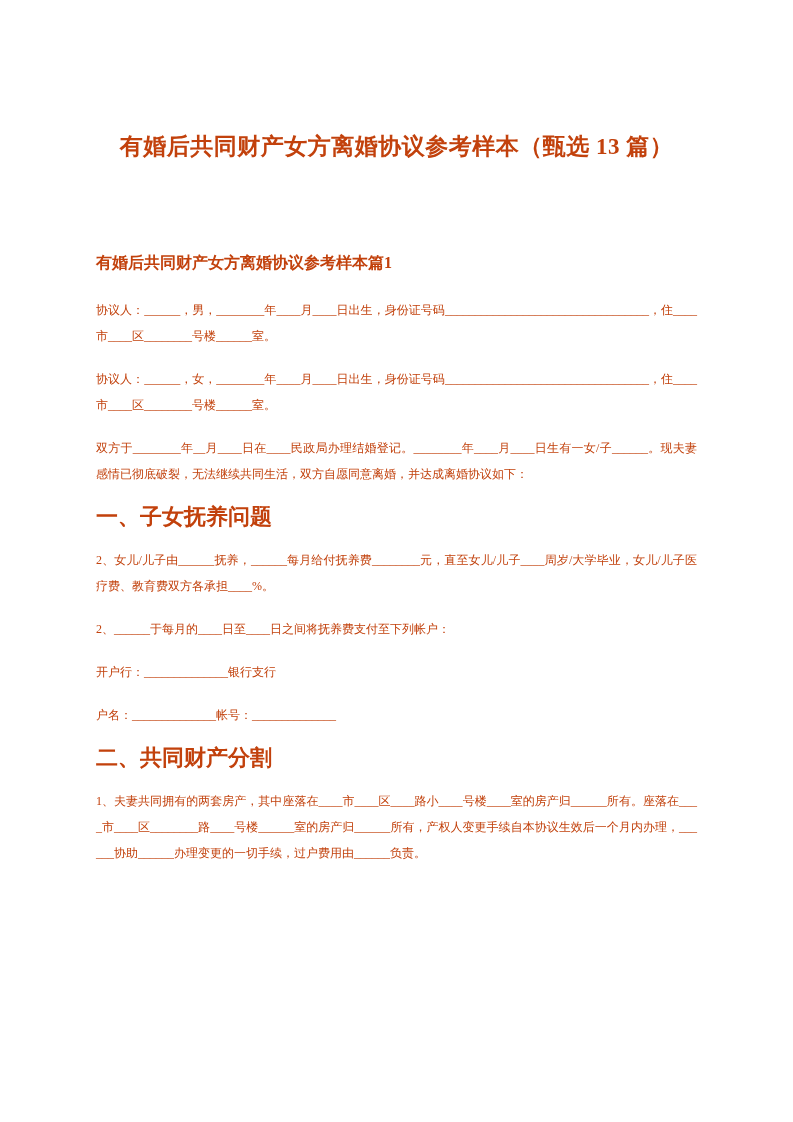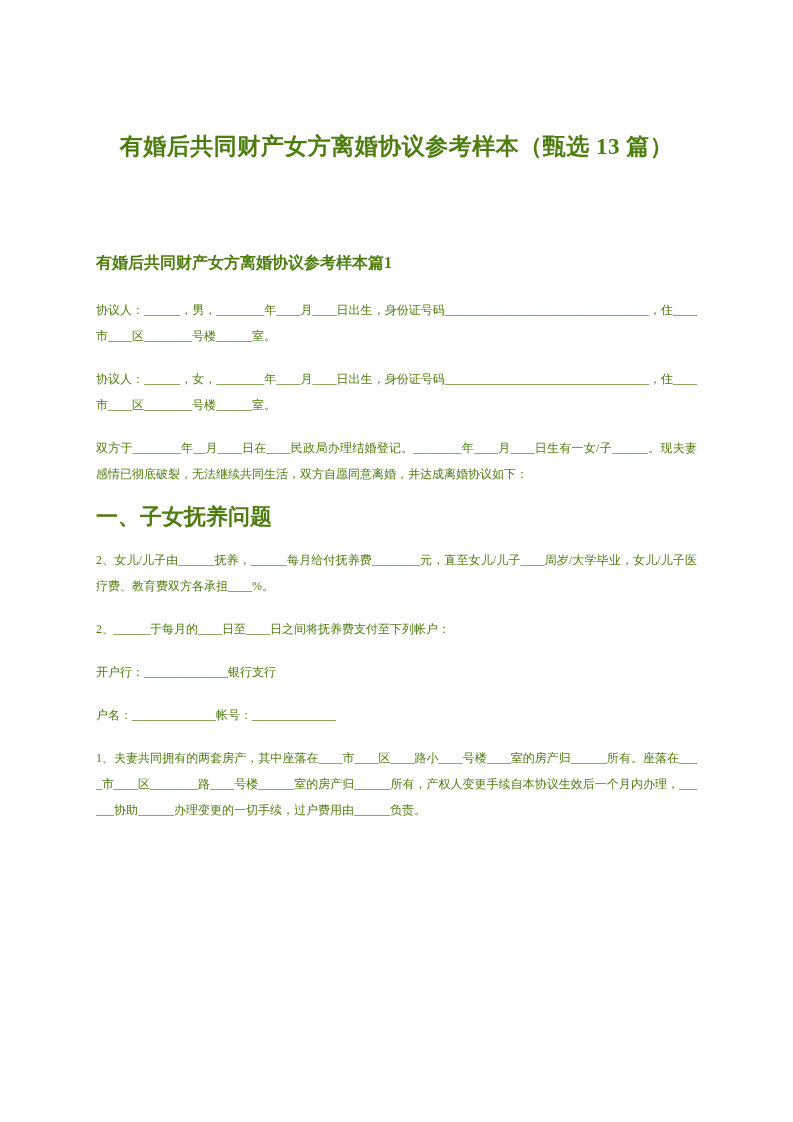--- a/index.html
+++ b/index.html
@@ -5,21 +5,21 @@
   html, body {
     margin: 0;
     padding: 0;
     background: #ffffff;
   }
   .page {
     position: relative;
     width: 793px;
     height: 1122px;
     background: #ffffff;
-    color: #4d7c0f;
+    color: #c2410c;
     font-family: "Liberation Serif", "DejaVu Serif", serif;
     overflow: hidden;
     box-sizing: border-box;
     padding: 130px 96px 0 96px;
   }
   .doc-title {
     font-size: 23px;
     font-weight: bold;
     text-align: center;
     line-height: 34px;
@@ -58,14 +58,15 @@
   <p class="para">协议人：______，男，________年____月____日出生，身份证号码__________________________________，住____市____区________号楼______室。</p>
   <p class="para">协议人：______，女，________年____月____日出生，身份证号码__________________________________，住____市____区________号楼______室。</p>
   <p class="para">双方于________年__月____日在____民政局办理结婚登记。________年____月____日生有一女/子______。现夫妻感情已彻底破裂，无法继续共同生活，双方自愿同意离婚，并达成离婚协议如下：</p>
 
   <h3 class="sec-heading">一、子女抚养问题</h3>
   <p class="para">2、女儿/儿子由______抚养，______每月给付抚养费________元，直至女儿/儿子____周岁/大学毕业，女儿/儿子医疗费、教育费双方各承担____%。</p>
   <p class="para">2、______于每月的____日至____日之间将抚养费支付至下列帐户：</p>
   <p class="para">开户行：______________银行支行</p>
   <p class="para">户名：______________帐号：______________</p>
 
+  <h3 class="sec-heading">二、共同财产分割</h3>
   <p class="para">1、夫妻共同拥有的两套房产，其中座落在____市____区____路小____号楼____室的房产归______所有。座落在____市____区________路____号楼______室的房产归______所有，产权人变更手续自本协议生效后一个月内办理，______协助______办理变更的一切手续，过户费用由______负责。</p>
 </div>
 
 </body></html>

